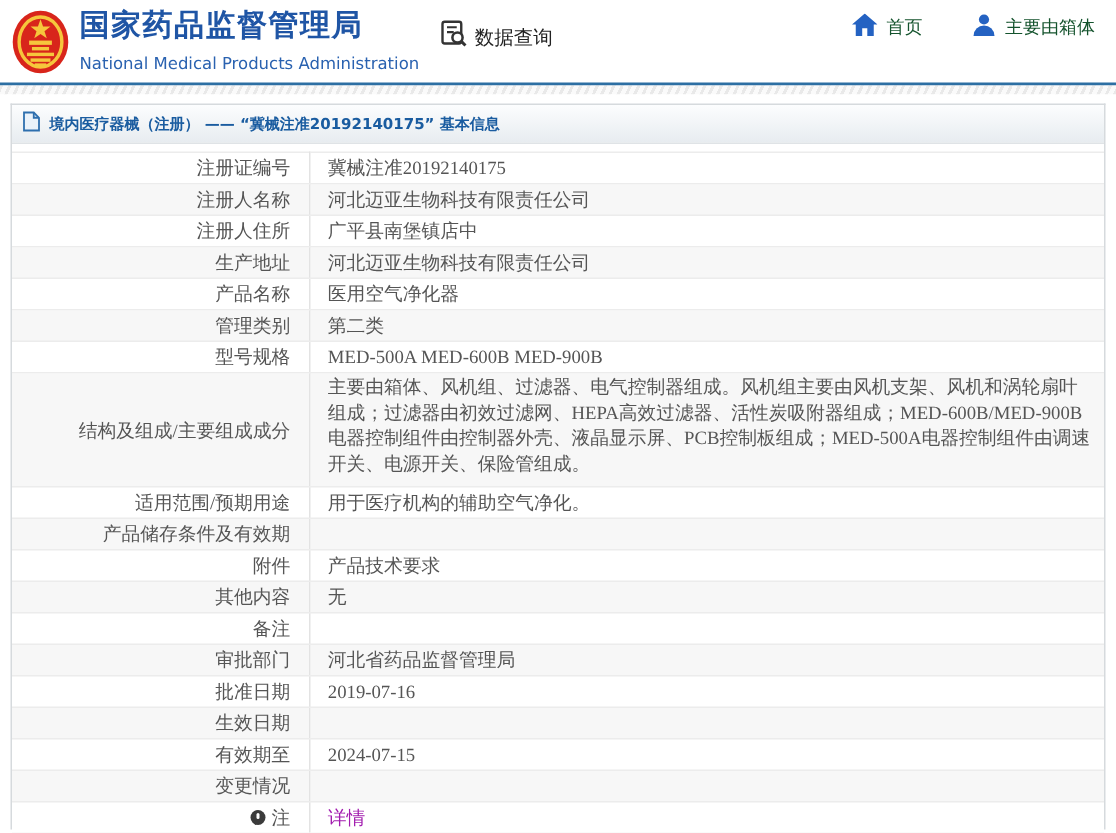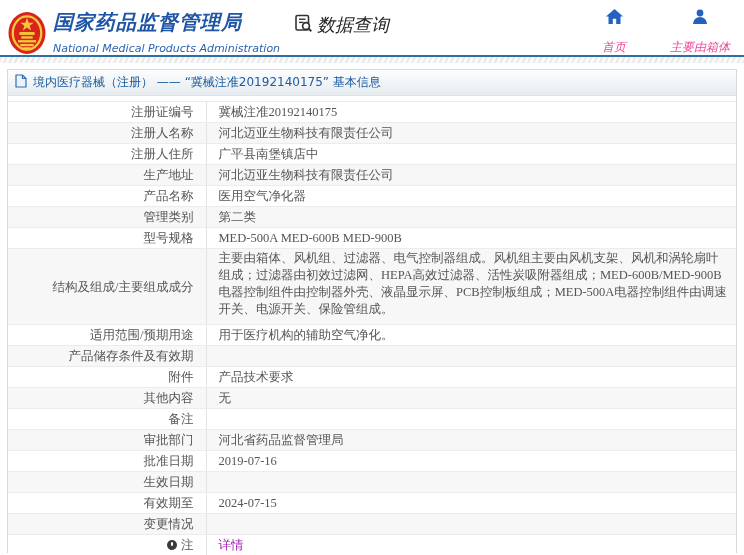--- a/index.html
+++ b/index.html
@@ -4,57 +4,56 @@
 <style>
   * { box-sizing: border-box; }
   html,body { margin:0; padding:0; }
   body {
     width:744px; height:555px; overflow:hidden; background:#fff;
     font-family:"DejaVu Sans","Liberation Sans",sans-serif;
     -webkit-font-smoothing:antialiased;
   }
   
   .header {
-    height:57px; display:flex; align-items:flex-end;
+    height:57px; display:flex; align-items:center;
     padding:0 10px 0 8px; background:#fff;
     border-bottom:2px solid #2d6fa3;
-    font-style:italic;
   }
   .emblem-wrap { width:38px; height:44px; flex:0 0 auto; }
   .brand { margin-left:7px; line-height:1.05; }
   .brand-cn { color:#1f55a5; font-size:20px; font-weight:bold; letter-spacing:1px; white-space:nowrap; }
   .brand-en { color:#2a62b0; font-size:11px; margin-top:10px; white-space:nowrap; }
   .query {
     display:flex; align-items:center; gap:4px;
     margin-left:14px; align-self:flex-start; margin-top:13px; cursor:pointer;
   }
-  .query-label { font-size:18px; color:#222; }
+  .query-label { font-size:13px; color:#222; }
   .spacer { flex:1; }
   .nav { display:flex; gap:32px; align-self:flex-start; margin-top:9px; padding-right:4px; }
   .nav-item {
-    display:flex; flex-direction:column; align-items:center; gap:12px;
-    font-size:12px; color:#ec4899; cursor:pointer; min-width:48px;
+    display:flex; flex-direction:row; align-items:center; gap:6px;
+    font-size:12px; color:#14532d; cursor:pointer; min-width:48px;
   }
   
   .hatch-band {
     height:6px;
     background:repeating-linear-gradient(115deg,#e9e9e9 0 2px,#fafafa 2px 5px);
   }
   .band-gap { height:6px; background:#fff; }
   
   .container {
     margin:0 7px; height:484px; background:#fff;
     border:1px solid #d6dadd; border-bottom:none;
   }
   .titlebar {
     height:26px; display:flex; align-items:center; gap:6px; padding-left:7px;
     background:linear-gradient(#fcfdfe,#e7ecf0);
     border-bottom:1px solid #dfe3e6;
   }
-  .title-text { color:#1a5ca0; font-size:12px; font-weight:normal; }
+  .title-text { color:#1a5ca0; font-size:10px; font-weight:bold; }
   
   .table-wrap { margin-top:5px; }
   table.info { width:100%; border-collapse:collapse; table-layout:fixed; }
   table.info td {
     border-top:1px solid #ececec; border-bottom:1px solid #ececec;
     color:#555; font-size:12.5px; line-height:20px;
     overflow:hidden; vertical-align:middle;font-family:Liberation Serif, serif;
   }
   td.label {
     width:198px; text-align:right; padding:0 12px 0 4px; height:20px;

